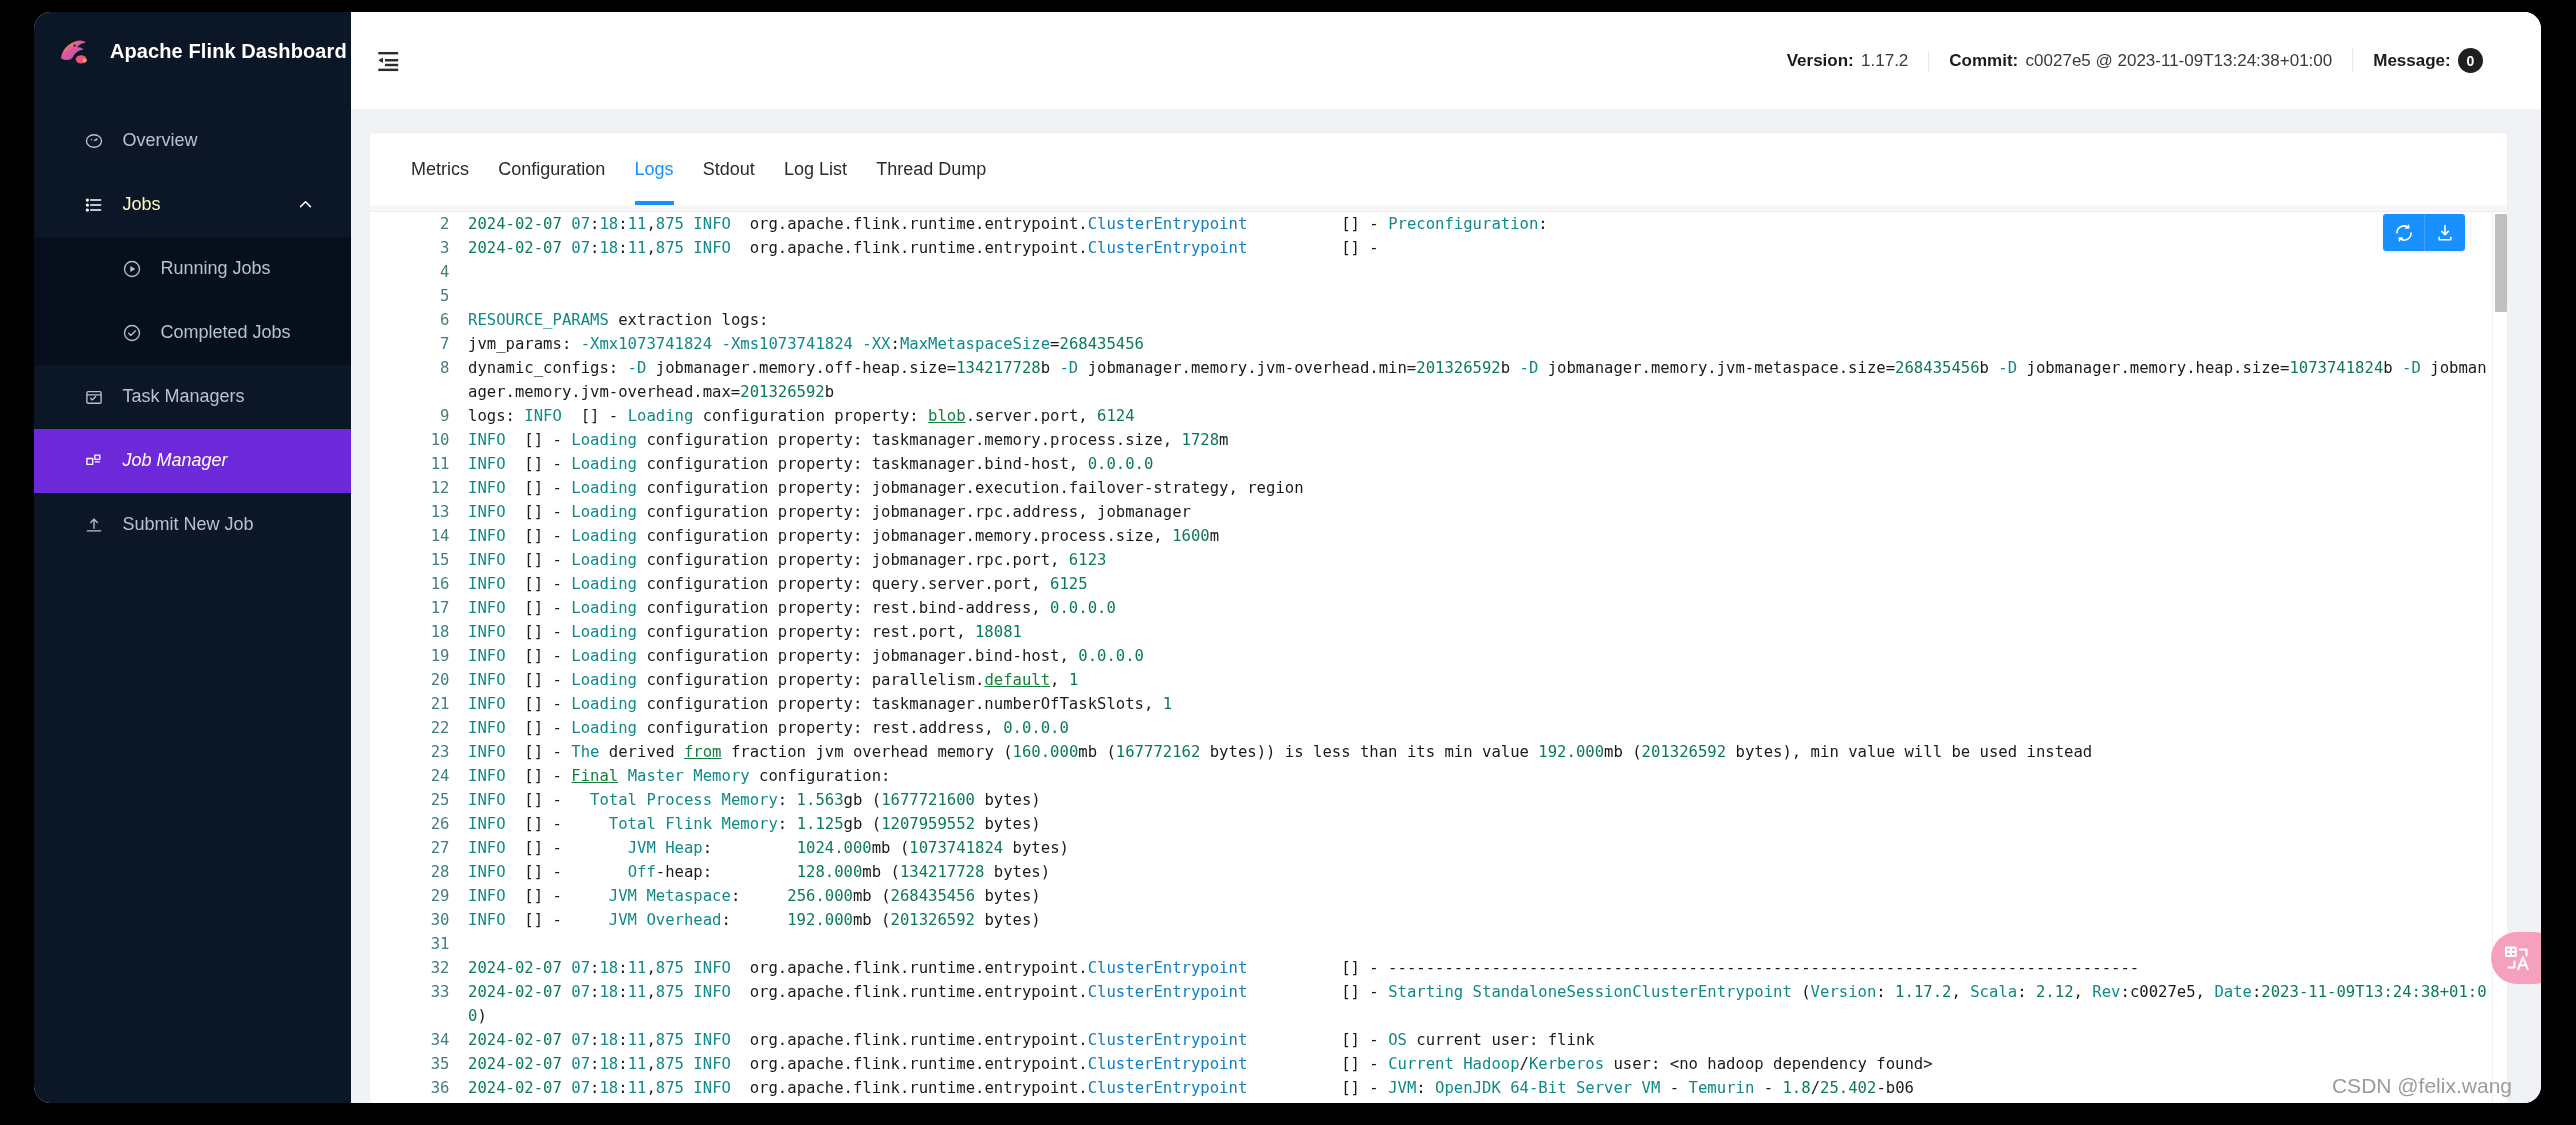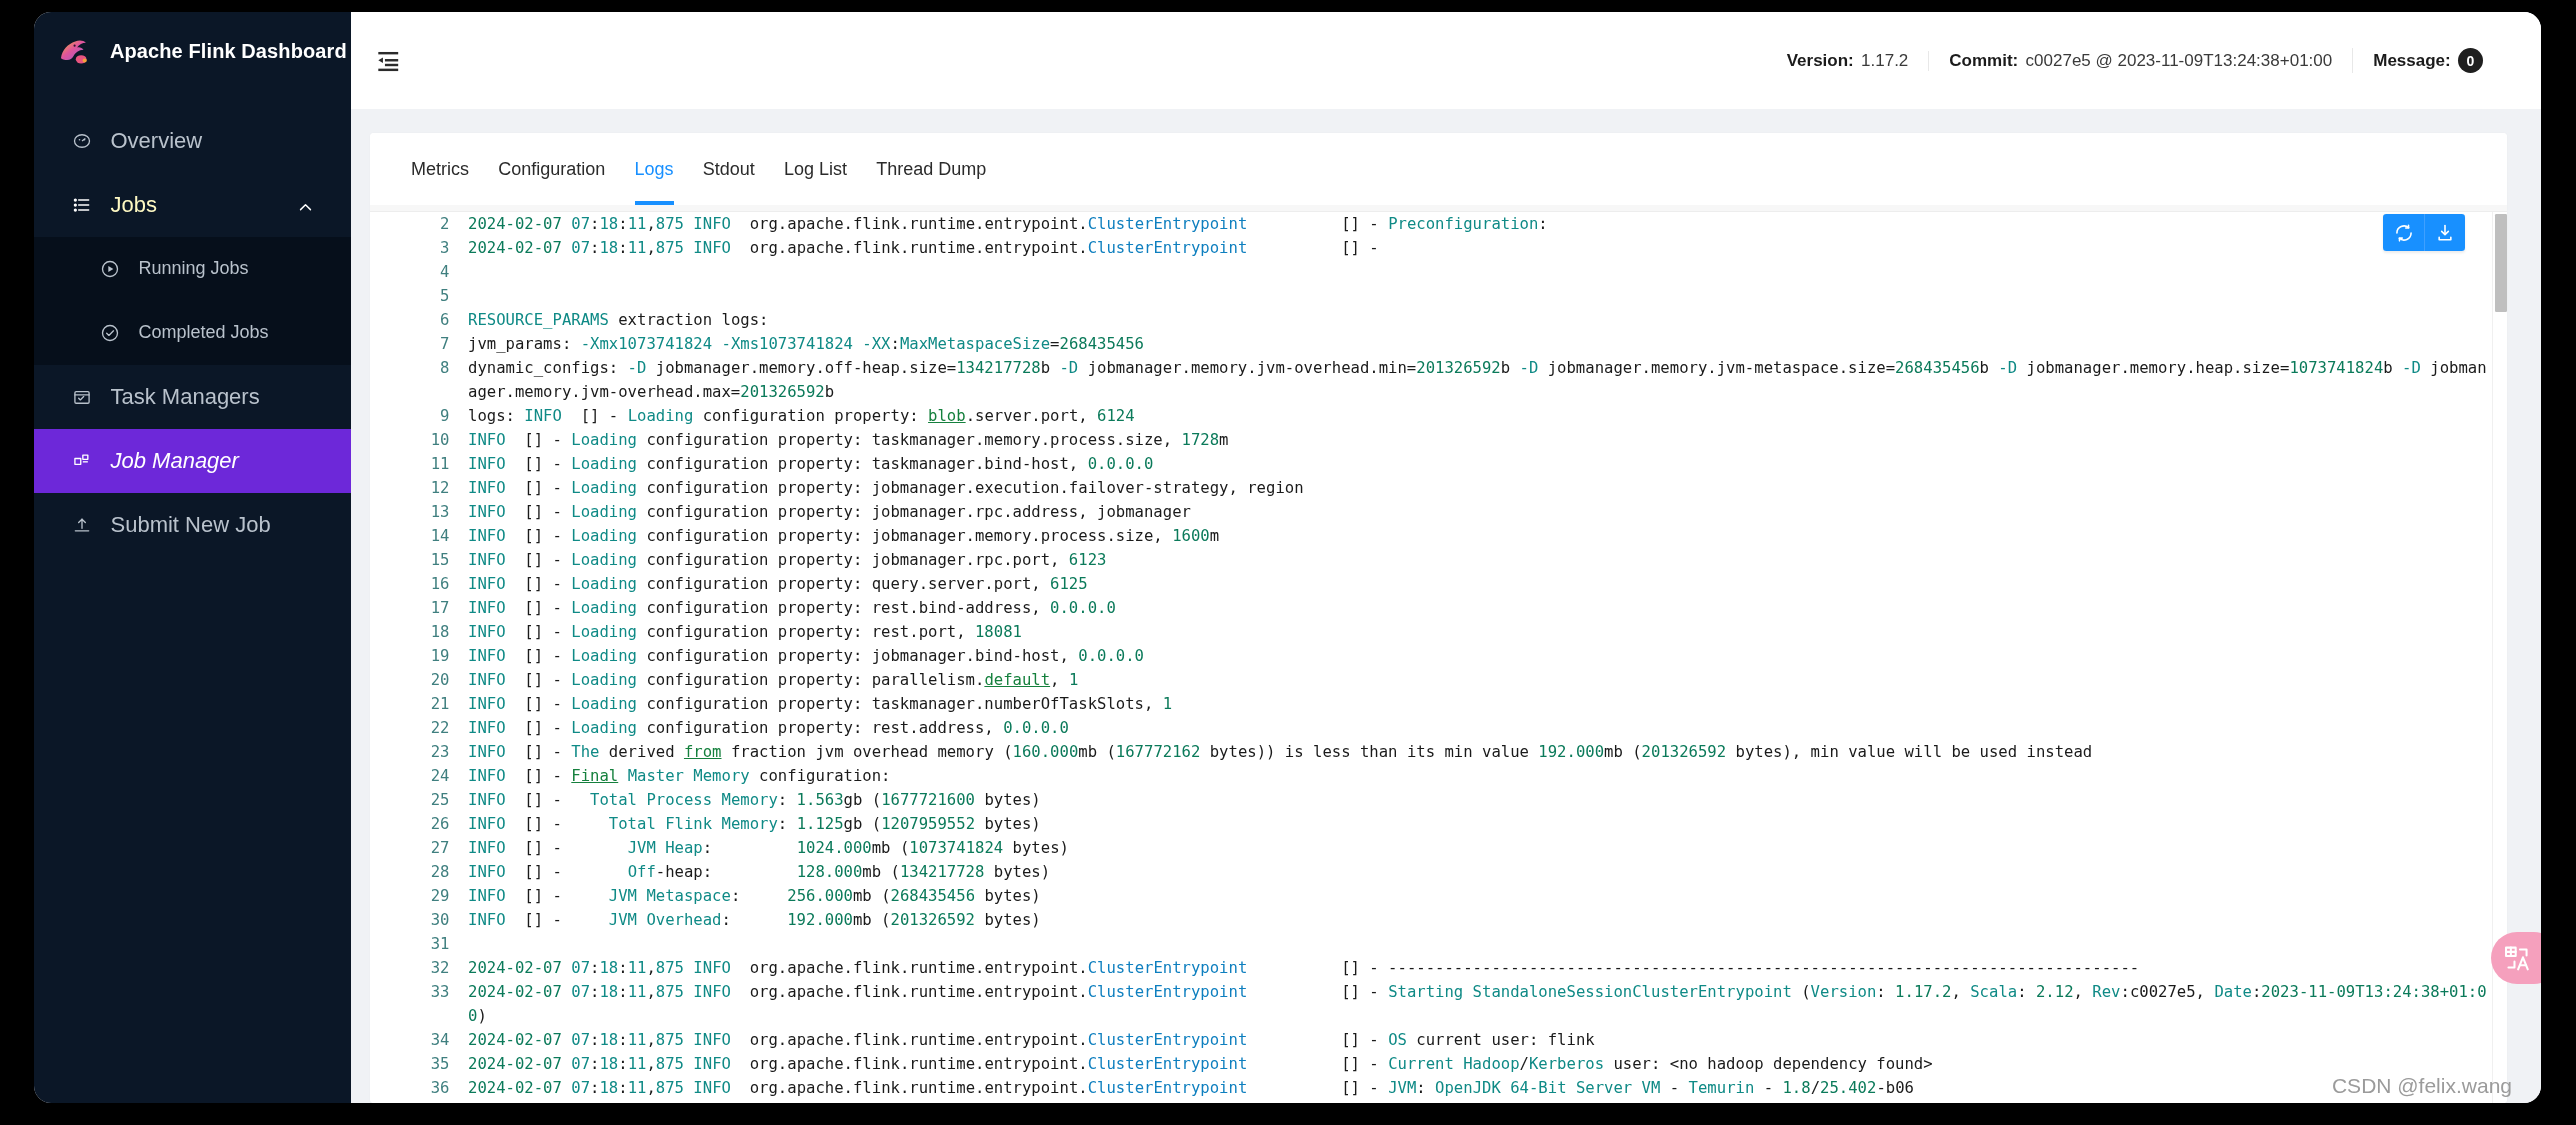--- a/index.html
+++ b/index.html
@@ -45,23 +45,23 @@
     font-size: 20px;
     font-weight: bold;
     letter-spacing: 0.1px;
     white-space: nowrap;
   }
   .nav { margin-top: 18.5px; }
   .nav-item {
     height: 64px;
     display: flex;
     align-items: center;
-    padding-left: 38px;
+    padding-left: 50px;
     gap: 18.5px;
-    font-size: 22px;
+    font-size: 18px;
     color: #b9c2cc;
     cursor: pointer;
     position: relative;
   }
   .nav-item .ico {
     width: 20px; height: 20px;
     flex: 0 0 20px;
     display: flex; align-items: center; justify-content: center;
   }
   .nav-item .ico svg { width: 20px; height: 20px; display: block; }
@@ -72,21 +72,21 @@
     font-style: italic;
   }
   .nav-item.active .ico svg { stroke: #ffffff; }
   .nav-group-header .caret {
     position: absolute;
     right: 37px;
     width: 17px; height: 17px;
   }
   .subnav { background: #060f1b; }
   .subnav .nav-item {
-    padding-left: 66px;
+    padding-left: 88px;
     height: 64px;
     font-size: 18px;
   }
   
   .main {
     flex: 1;
     display: flex;
     flex-direction: column;
     min-width: 0;
     background: #f0f2f5;

